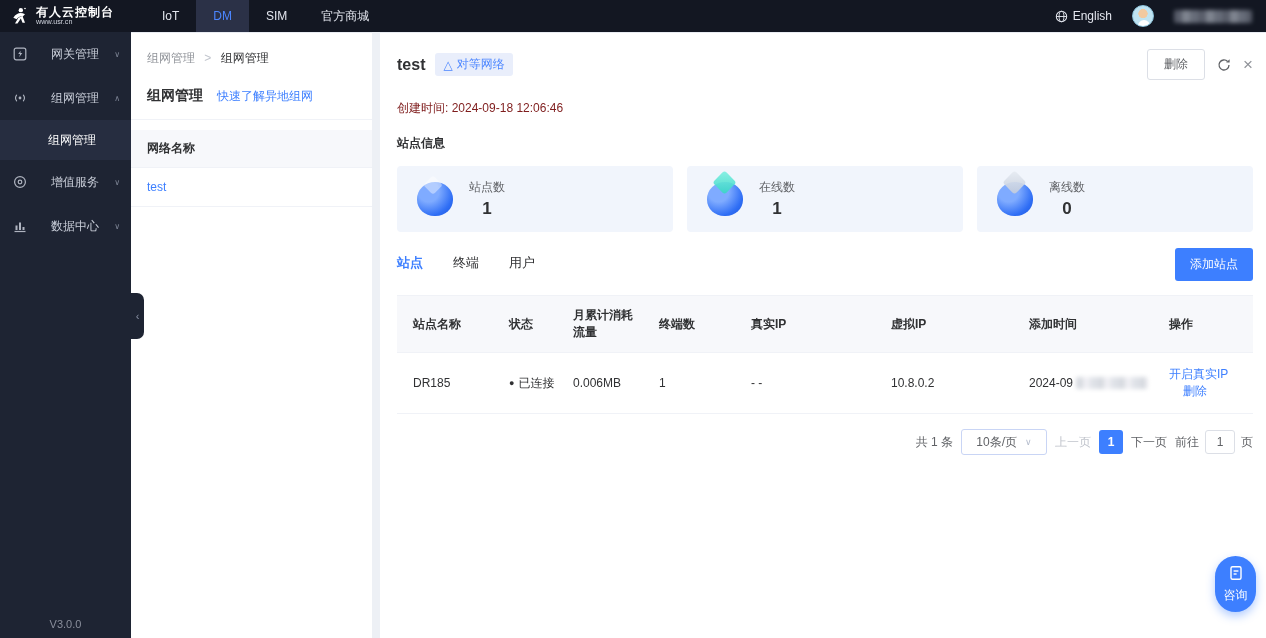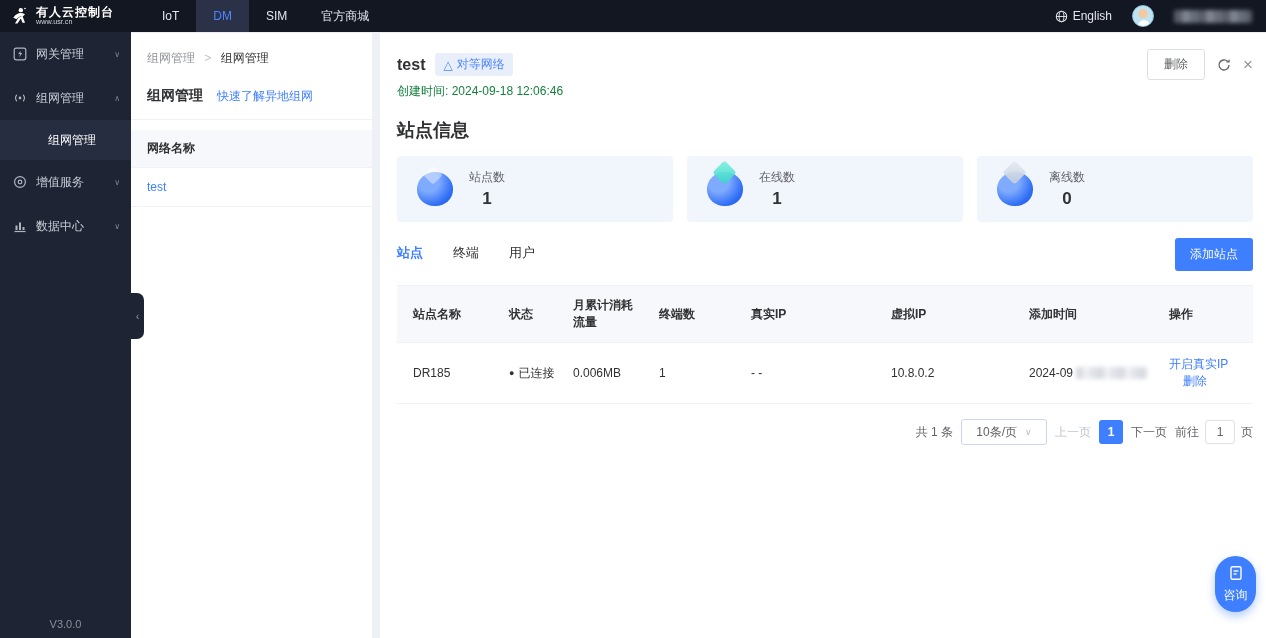--- a/index.html
+++ b/index.html
@@ -19,21 +19,21 @@
   .top-tab.active { background:#2b3147; color:#4c86ff; }
   .top-right { margin-left:auto; display:flex; align-items:center; gap:20px; padding-right:14px; }
   .lang { display:flex; align-items:center; gap:5px; color:#e3e6ee; cursor:pointer; }
   .avatar { width:22px; height:22px; border-radius:50%; background:radial-gradient(circle at 50% 38%, #f2c9a0 0 28%, #bfe3f2 30%); border:1px solid #8fc6de; position:relative; overflow:hidden; }
   .avatar::after { content:""; position:absolute; left:5px; bottom:-3px; width:12px; height:9px; background:#fff; border-radius:6px 6px 0 0; }
   .redact { display:inline-block; background:repeating-linear-gradient(90deg,#6a6f7c 0 8px,#9aa0ab 8px 16px,#7d8390 16px 24px); filter:blur(2px); border-radius:2px; opacity:.8; }
   .user-redact { width:78px; height:13px; }
 
   
   .sidebar { position:absolute; left:0; top:32px; bottom:0; width:131px; background:#1e2433; color:#c9ced9; z-index:10; }
-  .side-item { height:44px; display:flex; align-items:center; padding:0 10px 0 13px; cursor:pointer; font-size:12px; }
+  .side-item { height:44px; display:flex; align-items:center; padding:0 10px 0 13px; cursor:pointer; font-size:12px;gap:15px; }
   .side-item .s-ico { width:14px; height:14px; margin-right:9px; flex:0 0 14px; opacity:.85; }
   .side-item .chev { margin-left:auto; font-size:9px; color:#7d8materials495; color:#7d8495; transform:scale(.9); }
   .side-sub { height:40px; line-height:40px; padding-left:48px; cursor:pointer; font-size:12px; color:#fff; }
   .side-sub.active { background:#262d40; }
   .version { position:absolute; bottom:8px; left:0; right:0; text-align:center; color:#8a8f9c; font-size:11px; }
   .collapse-handle { position:absolute; left:131px; top:293px; width:13px; height:46px; background:#1e2433; border-radius:0 7px 7px 0; display:flex; align-items:center; justify-content:center; color:#8b93a6; font-size:11px; cursor:pointer; z-index:15; }
 
   
   .list-panel { position:absolute; left:131px; top:32px; bottom:0; width:241px; background:#fff; z-index:5; border-top:1px solid #e9ecf2; }
   .breadcrumb { padding:17px 16px 0; color:#909399; }
@@ -49,22 +49,22 @@
 
   
   .main { position:absolute; left:380px; top:32px; right:0; bottom:0; background:#fff; border-top:1px solid #e9ecf2; padding:16px 13px 0 17px; overflow:hidden; }
   .m-head { display:flex; align-items:center; }
   .m-title { font-size:16px; font-weight:bold; }
   .m-badge { margin-left:10px; background:#e9eefb; color:#4c86ff; padding:3px 8px; border-radius:3px; font-size:12px; display:inline-flex; align-items:center; gap:4px; }
   .m-head-right { margin-left:auto; display:flex; align-items:center; gap:12px; }
   .btn-outline { border:1px solid #dcdfe6; background:#fff; color:#606266; padding:6px 16px; border-radius:3px; font-size:12px; cursor:pointer; }
   .icon-btn { color:#606266; cursor:pointer; display:flex; align-items:center; }
   .close-x { font-size:17px; color:#909399; line-height:1; }
-  .created { color:#15803d; margin-top:3px; }
-  .sec-title { font-weight:bold; font-size:18px; margin-top:18px; }
+  .created { color:#7f1d1d; margin-top:20px; }
+  .sec-title { font-weight:bold; font-size:12px; margin-top:18px; }
 
   .cards { display:flex; gap:14px; margin-top:14px; }
   .card { flex:1; background:#f1f5fc; border-radius:4px; height:66px; display:flex; align-items:center; padding-left:20px;text-align:center; }
   .sphere { width:36px; height:34px; border-radius:50% 50% 48% 48%; background:radial-gradient(circle at 32% 28%, #7fabff 0 30%, #2f6ef5 70%, #1d55d8 100%); position:relative; margin-right:16px; flex:0 0 36px; }
   .sphere::before { content:""; position:absolute; left:9px; top:-8px; width:17px; height:17px; transform:rotate(45deg); border-radius:3px; opacity:.9; }
   .sphere.s1::before { background:rgba(255,255,255,.45); width:14px; height:14px; top:-4px; }
   .sphere.s2::before { background:linear-gradient(135deg,#7ff0e2,#35d6c3); }
   .sphere.s3::before { background:linear-gradient(135deg,#e7ecf3,#c3cbd9); }
   .card-label { color:#606266; font-size:12px; }
   .card-value { font-size:17px; font-weight:bold; margin-top:3px; }

